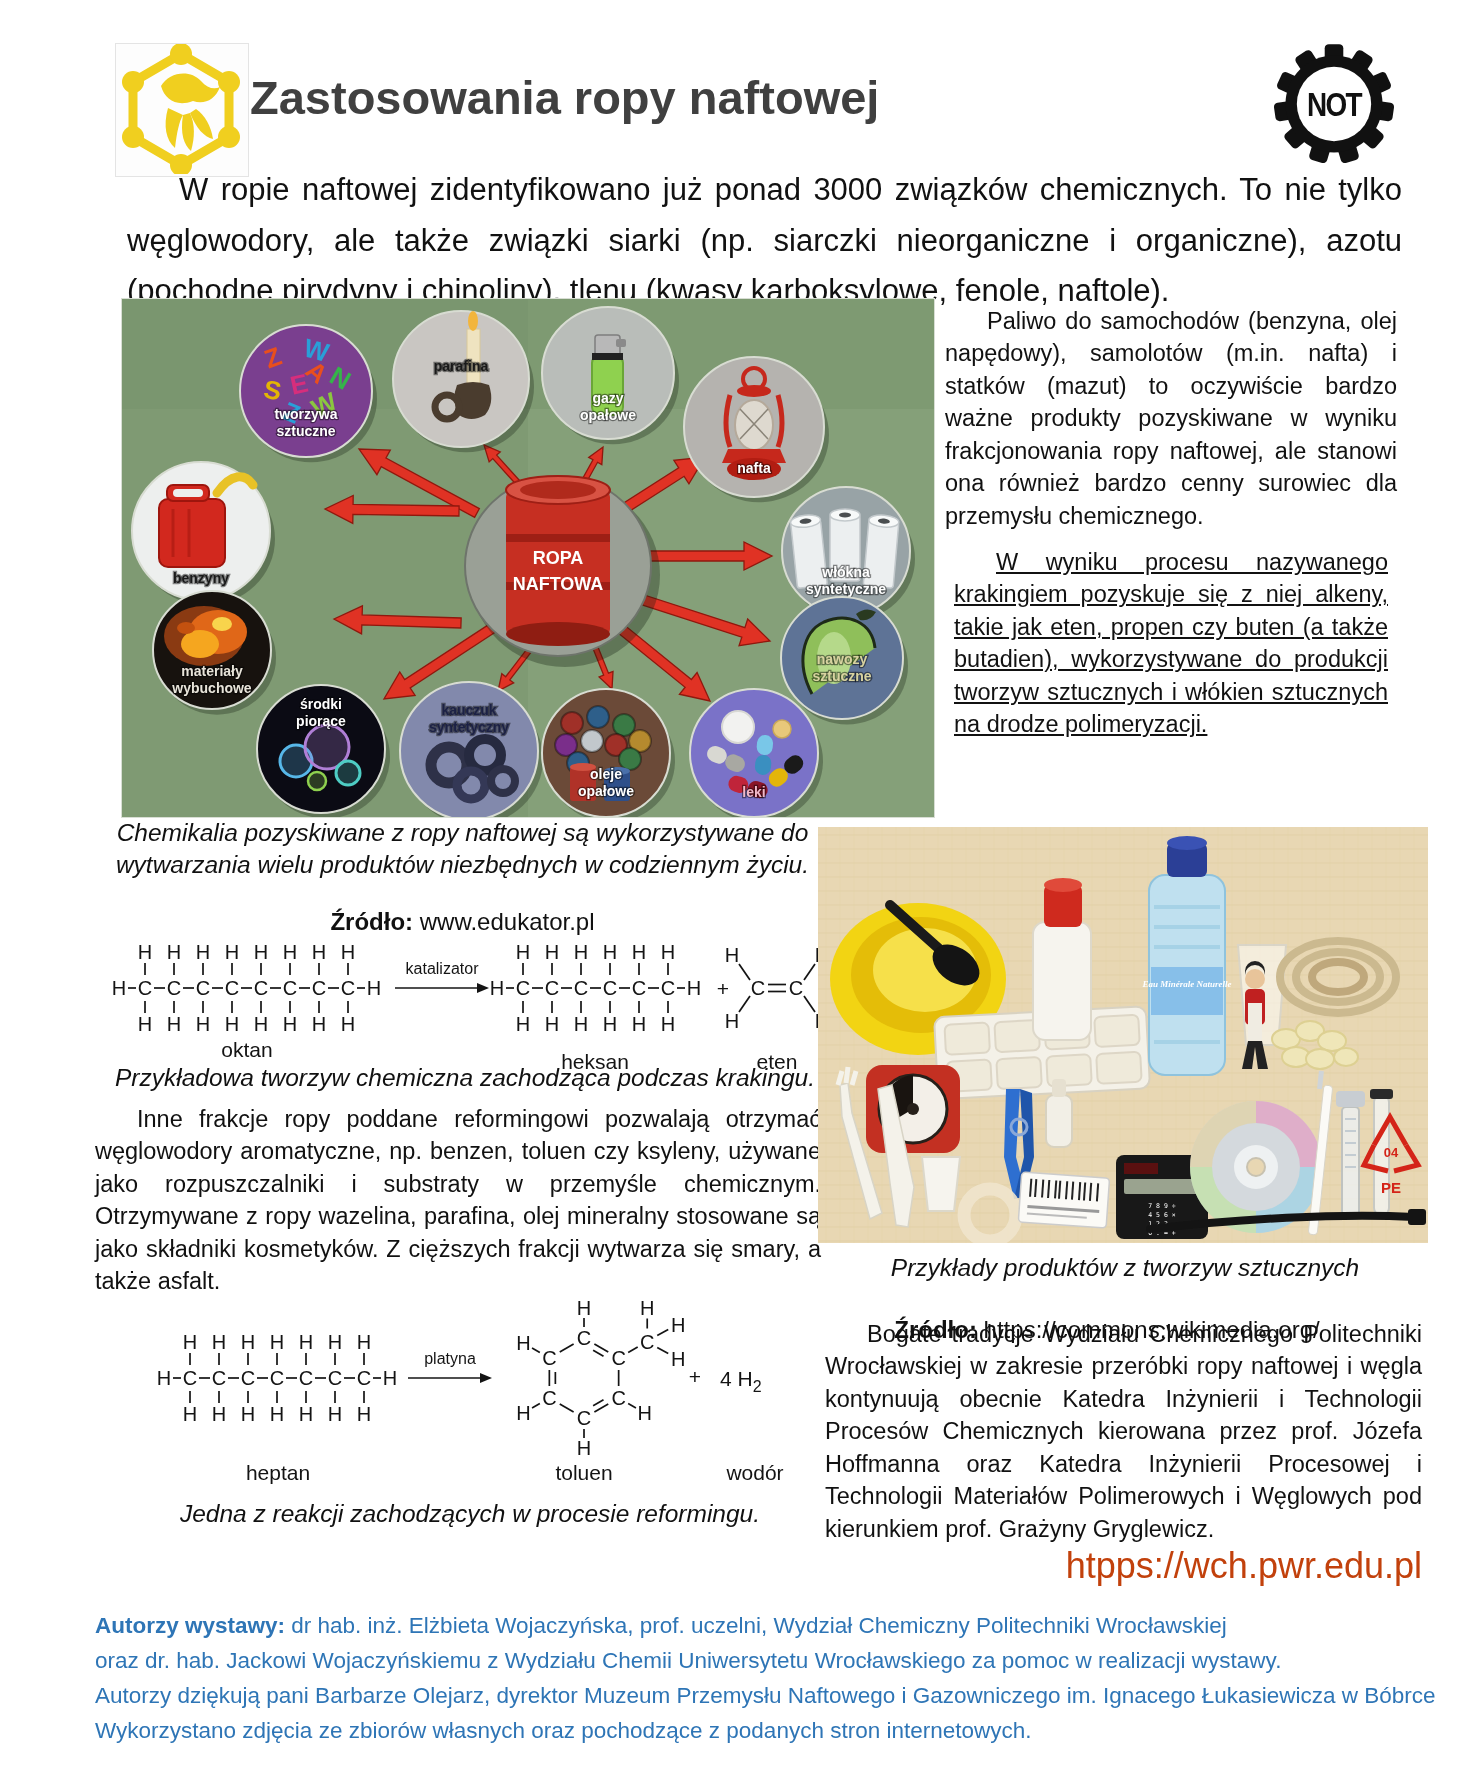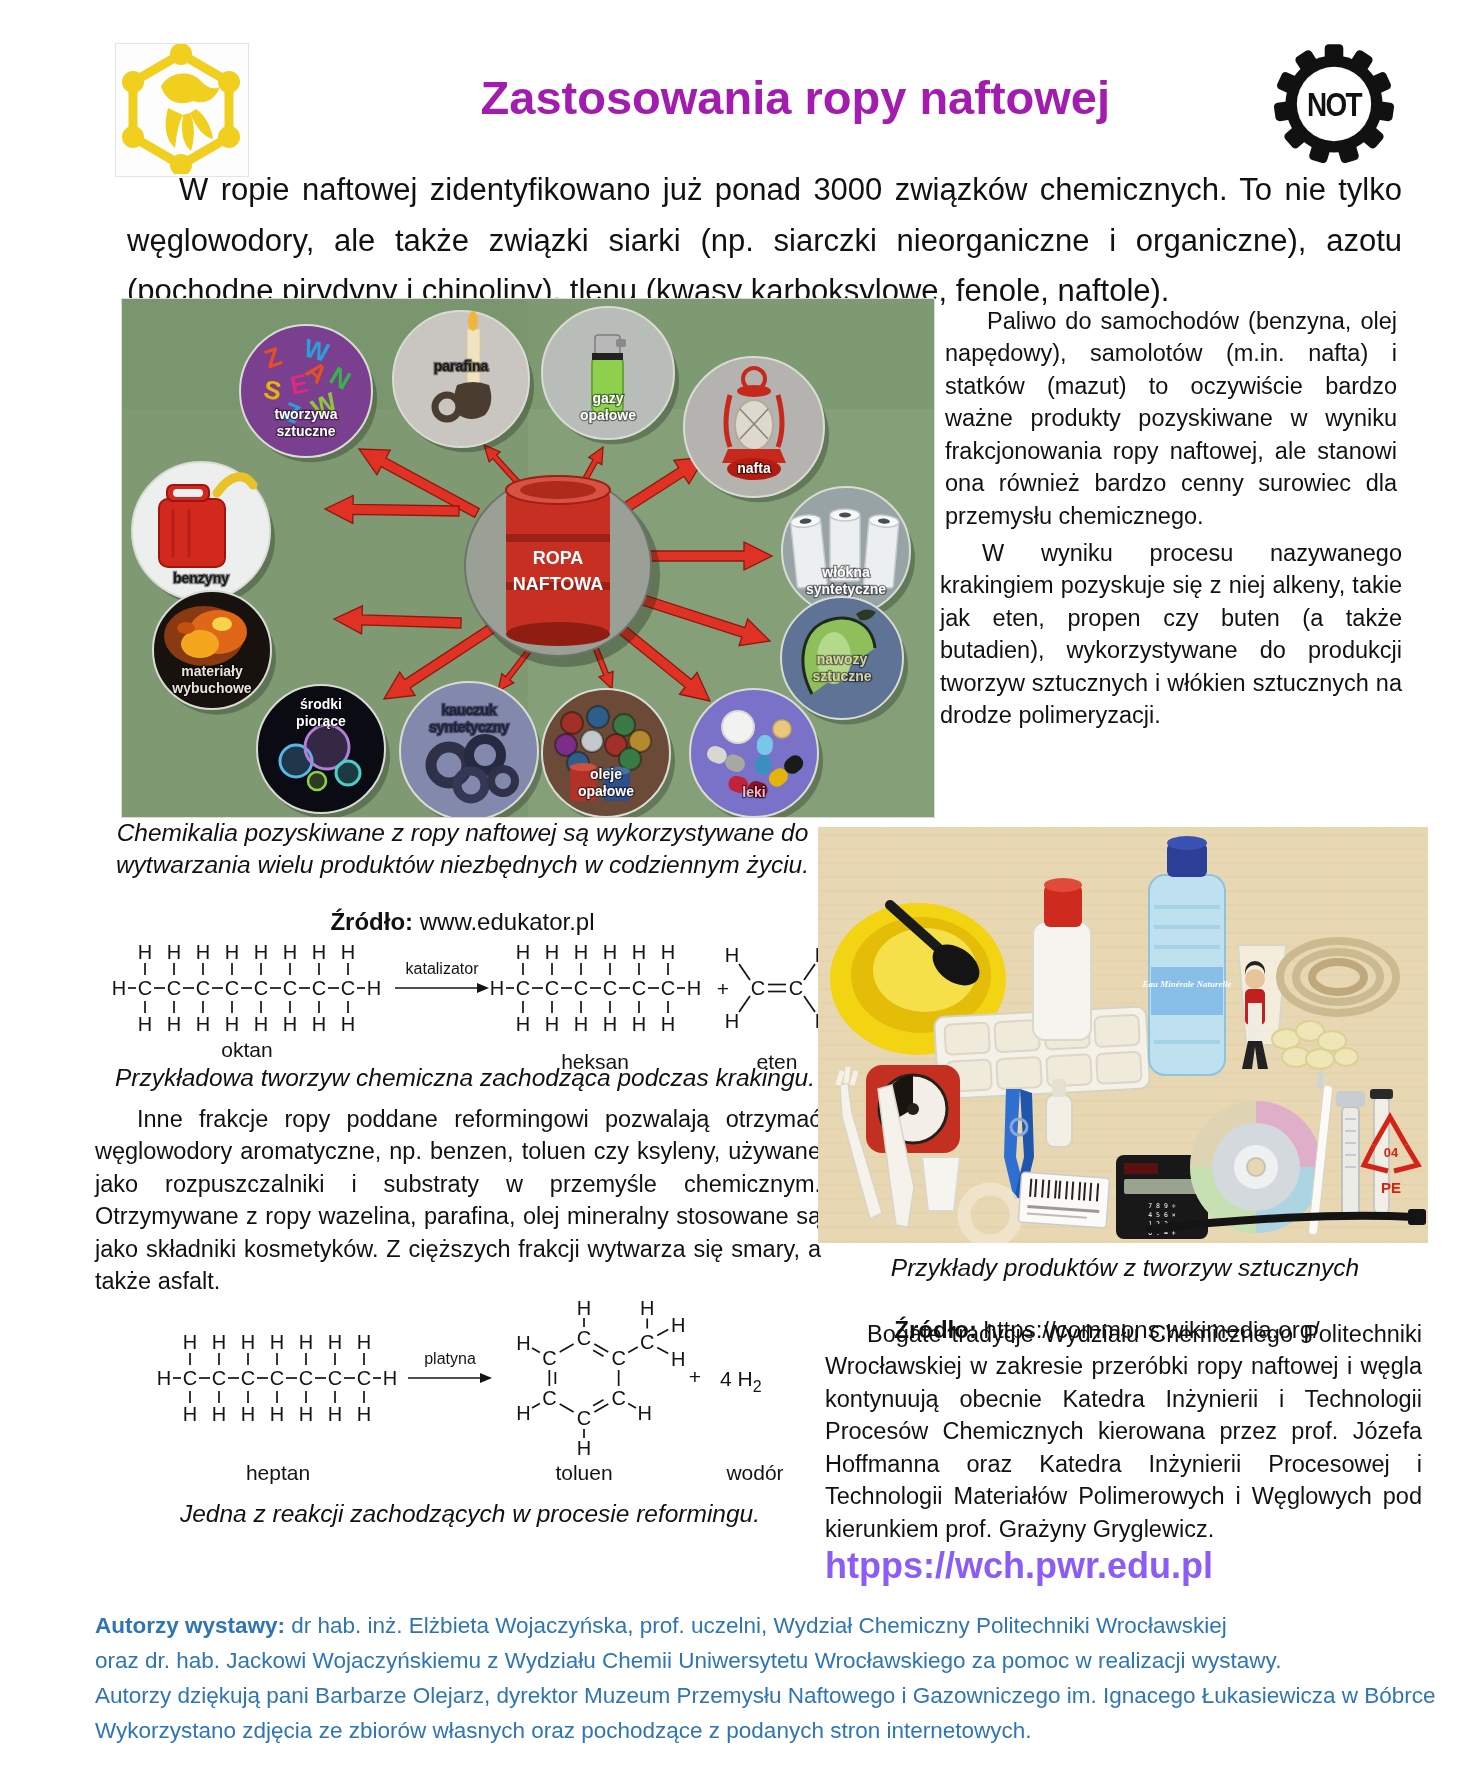--- a/index.html
+++ b/index.html
@@ -1,25 +1,25 @@
 <!DOCTYPE html>
 <html><head>
 <meta charset="utf-8">
 <style>
   html,body{margin:0;padding:0;background:#fff;}
   body{width:1477px;height:1772px;position:relative;font-family:"Liberation Sans",sans-serif;color:#111;overflow:hidden;}
   .abs{position:absolute;}
-  .title{font-size:47px;font-weight:700;color:#a21caf;text-align:right;}
+  .title{font-size:47px;font-weight:700;color:#404040;text-align:left;}
   .body-text{font-size:23.5px;line-height:1.38;text-align:justify;}
   .intro{font-size:31px;line-height:1.63;text-align:justify;}
   .indent{text-indent:52px;margin:0;}
   .cap{font-style:italic;font-size:24.5px;text-align:center;line-height:1.32;}
   .src{font-size:24px;text-align:center;}
   .src b{font-weight:700;}
-  .url-red{font-size:36px;font-weight:700;color:#8b5cf6;text-align:left;}
+  .url-red{font-size:36px;font-weight:400;color:#c2410c;text-align:right;}
   .footer{color:#2e75b6;font-size:22.5px;line-height:1.56;}
   .footer b{font-weight:700;}
   svg text{user-select:none;}
   .atm{font:20px "Liberation Sans",sans-serif;fill:#141414;}
   .rlabel{font:21px "Liberation Sans",sans-serif;fill:#141414;}
   .alabel{font:16px "Liberation Sans",sans-serif;fill:#141414;}
   .clabel{font-weight:700;font-size:14px;font-family:"Liberation Sans",sans-serif;}
 </style>
 </head>
 <body>
@@ -271,21 +271,21 @@
       <ellipse cx="436" cy="335" rx="52" ry="12" fill="#8f1d12"></ellipse>
       <ellipse cx="436" cy="191" rx="52" ry="14" fill="#d85243" stroke="#9e1f15" stroke-width="2"></ellipse>
       <ellipse cx="436" cy="191" rx="38" ry="9" fill="#b02a1c"></ellipse>
       <text x="436" y="265" text-anchor="middle" class="" fill="#fff" font-size="18" font-weight="700">ROPA</text>
       <text x="436" y="291" text-anchor="middle" class="" fill="#fff" font-size="18" font-weight="700">NAFTOWA</text>
     </g>
   </svg>
 
 <div class="abs body-text" style="left:940px;top:300px;width:462px;">
   <p class="indent" style="text-indent:42px;margin:5px;">Paliwo do samochodów (benzyna, olej napędowy), samolotów (m.in. nafta) i statków (mazut) to oczywiście bardzo ważne produkty pozyskiwane w wyniku frakcjonowania ropy naftowej, ale stanowi ona również bardzo cenny surowiec dla przemysłu chemicznego.</p>
-  <p class="indent" style="text-indent:42px;margin:0;">W wyniku procesu nazywanego krakingiem pozyskuje się z niej alkeny, takie jak eten, propen czy buten (a także butadien), wykorzystywane do produkcji tworzyw sztucznych i włókien sztucznych na drodze polimeryzacji.</p>
+  <p class="indent" style="text-indent:42px;margin:14px;text-decoration:underline;">W wyniku procesu nazywanego krakingiem pozyskuje się z niej alkeny, takie jak eten, propen czy buten (a także butadien), wykorzystywane do produkcji tworzyw sztucznych i włókien sztucznych na drodze polimeryzacji.</p>
 </div>
 
 <div class="abs cap" style="left:95px;top:817px;width:735px;">Chemikalia pozyskiwane z ropy naftowej są wykorzystywane do wytwarzania wielu produktów niezbędnych w codziennym życiu.</div>
 <div class="abs src" style="left:95px;top:908px;width:735px;">
   <b>Źródło:</b>
   <span>www.edukator.pl</span>
 </div>
 
 <svg id="rx1" class="abs" style="left:95px;top:928px;" width="745" height="145" viewBox="0 0 745 145">
     <g>

